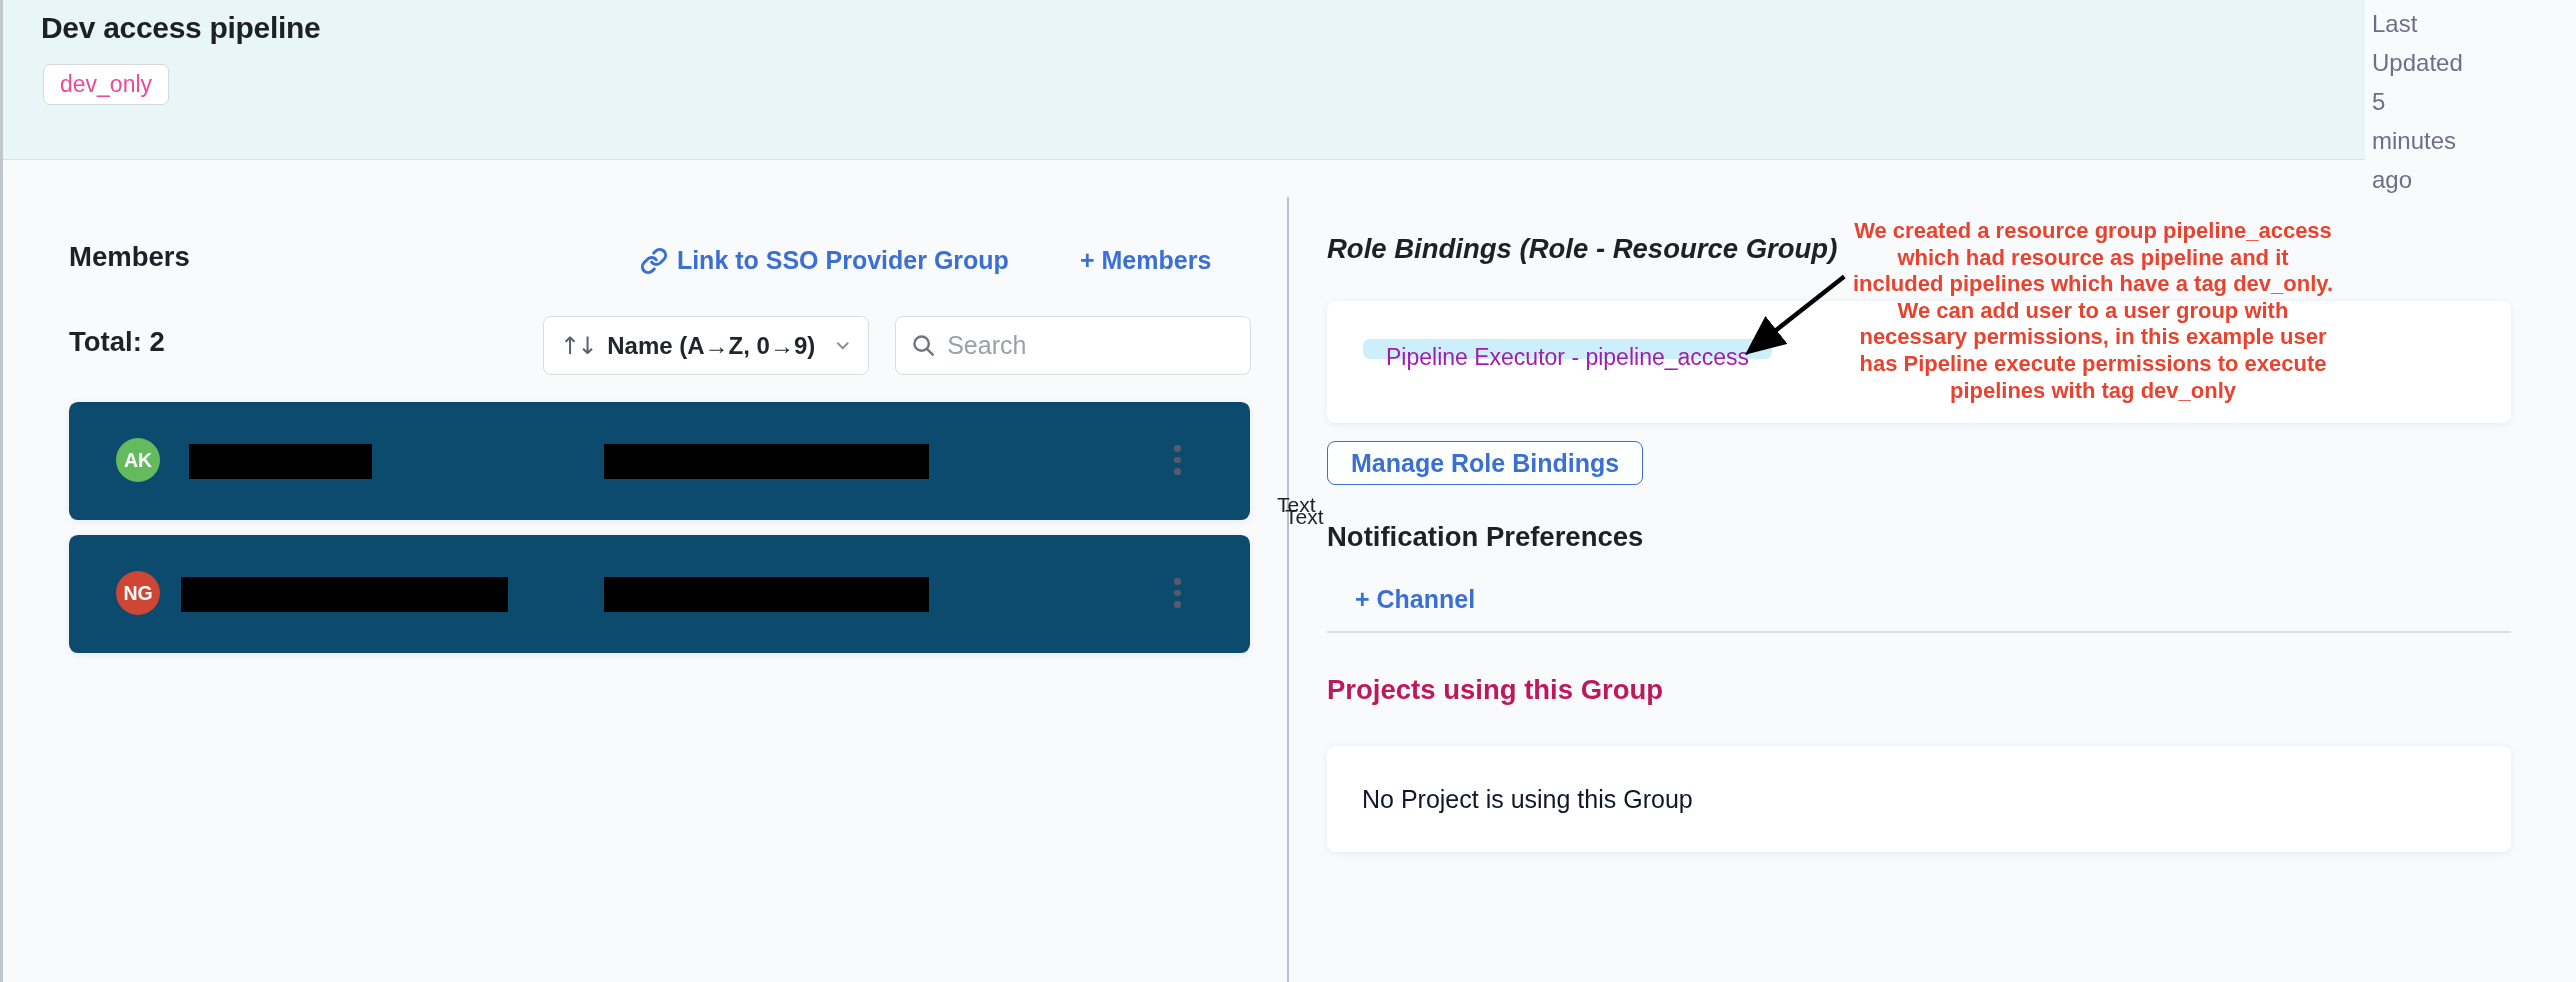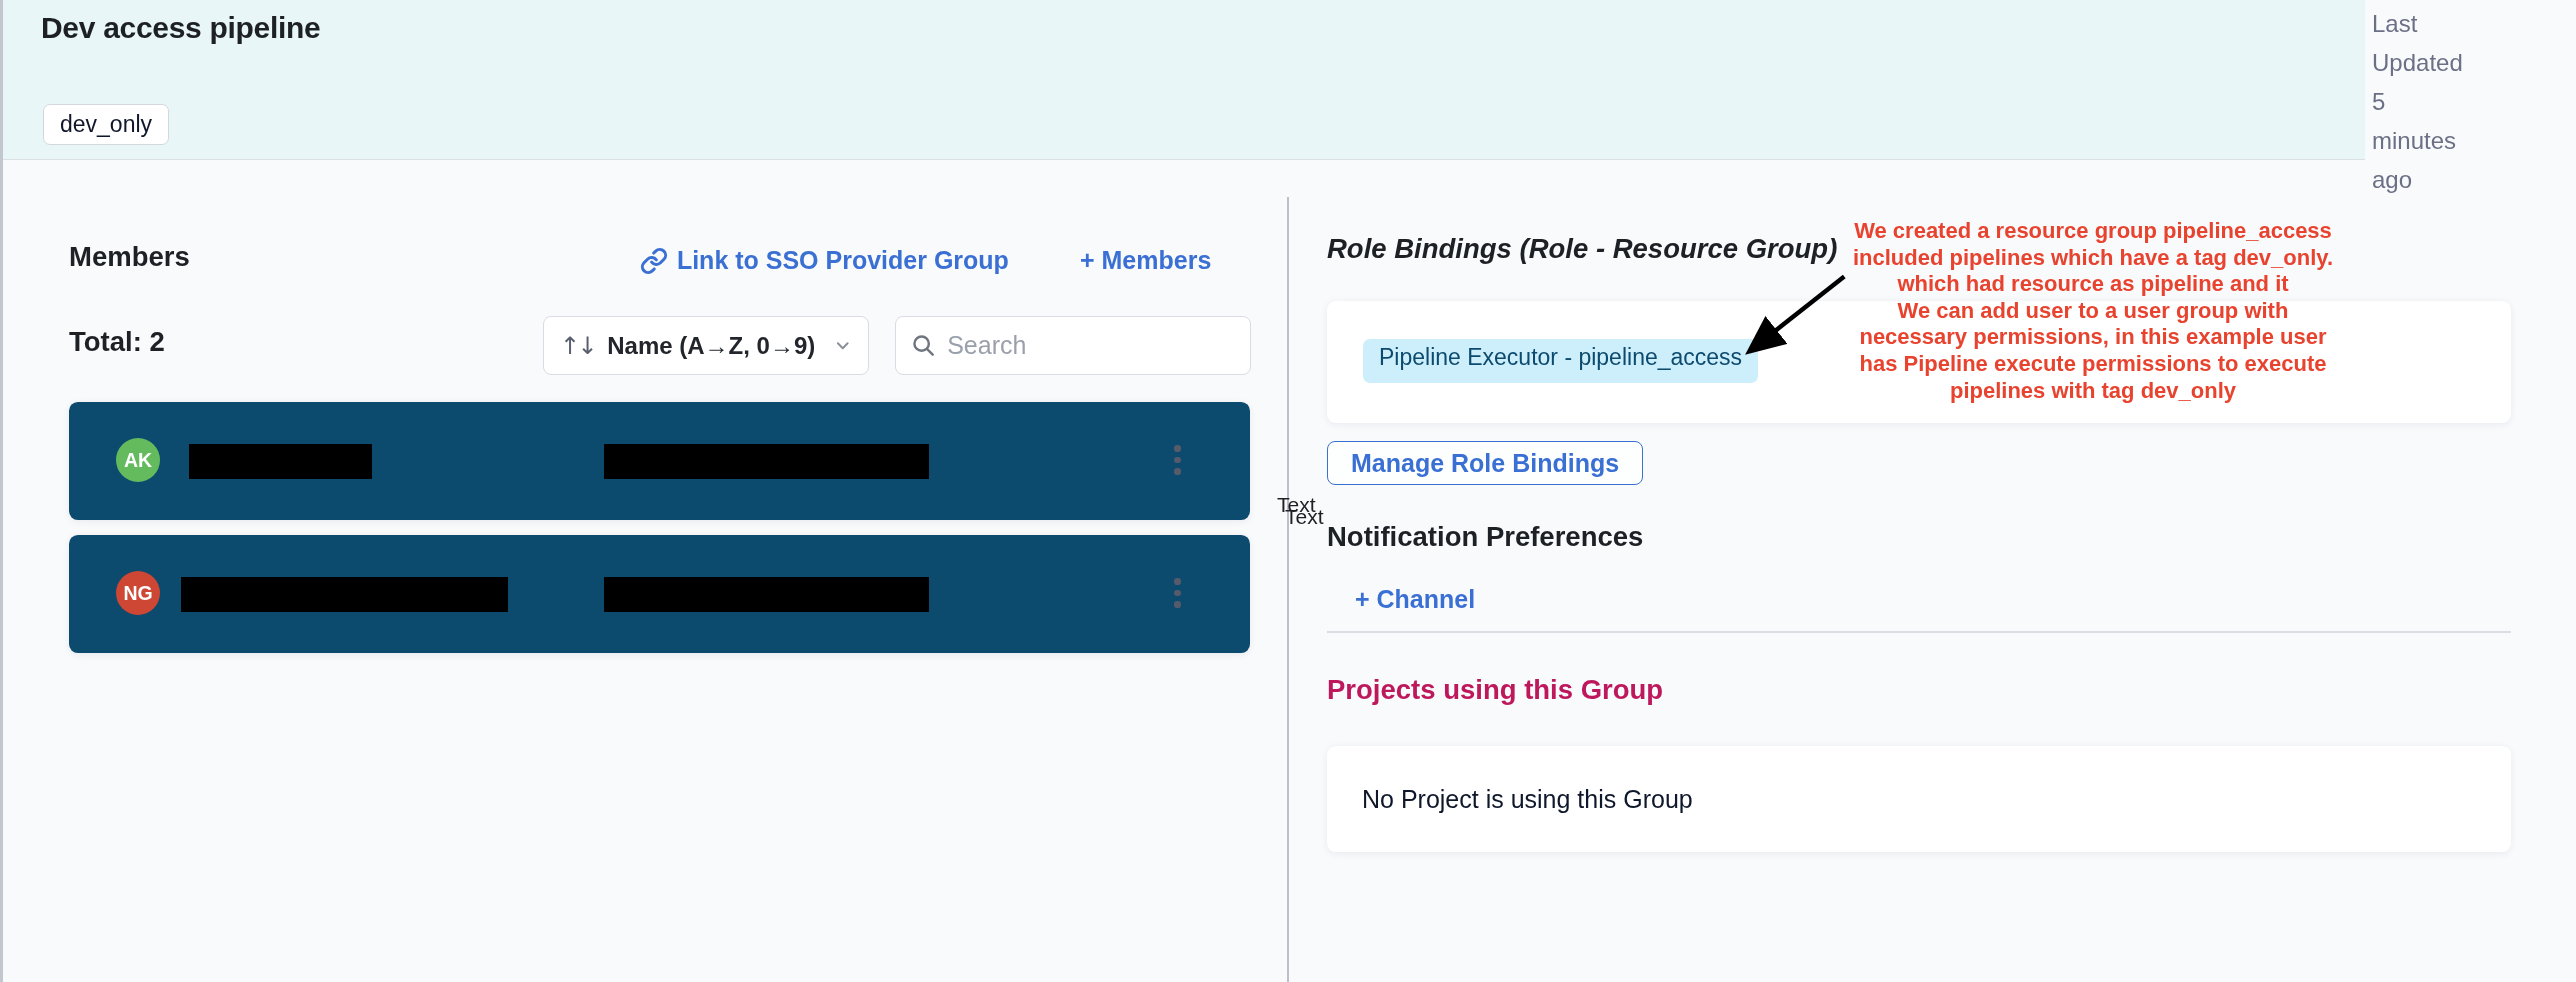--- a/index.html
+++ b/index.html
@@ -5,21 +5,21 @@
   * { margin:0; padding:0; box-sizing:border-box; }
   html,body { width:2576px; height:982px; }
   body { font-family:"Liberation Sans","DejaVu Sans",sans-serif; background:#F9FAFC; position:relative; overflow:hidden; }
   .root { position:absolute; inset:0; width:2576px; height:982px; }
 
   .edge-sliver { position:absolute; left:0; top:0; width:2.7px; height:982px; background:#C2C7CD; z-index:9; }
 
   
   .page-header { position:absolute; left:0; top:0; width:2365px; height:160px; background:#E8F6F8; border-bottom:1.8px solid #DCDFE3; }
   .page-title { position:absolute; left:41px; top:10.6px; font-size:30px; font-weight:600; color:#1D2125; letter-spacing:-0.3px; }
-  .group-tag { position:absolute; left:43px; top:64px; height:41px; line-height:39px; padding:0 16px; background:#FFFFFF; border:1.8px solid #D4D8DE; border-radius:7px; font-size:23px; color:#0f172a;margin-top:40px; }
+  .group-tag { position:absolute; left:43px; top:64px; height:41px; line-height:39px; padding:0 16px; background:#FFFFFF; border:1.8px solid #D4D8DE; border-radius:7px; font-size:23px; color:#ec4899; }
   .updated-block { position:absolute; left:2372px; top:3.5px; font-size:24px; color:#6C7086; line-height:39px; }
 
   
   .members-heading { position:absolute; left:69px; top:241px; font-size:27.5px; font-weight:700; color:#1D2125; }
   .sso-link { position:absolute; left:640px; top:246px; display:flex; align-items:center; gap:8.9px; cursor:pointer; }
   .sso-link .label, .blue-link { font-size:25px; font-weight:700; color:#3A6FD3; }
   .add-members { position:absolute; left:1080px; top:246px; cursor:pointer; }
   .total-count { position:absolute; left:69px; top:326px; font-size:27.5px; font-weight:700; color:#1D2125; }
 
   .sort-control { position:absolute; left:543px; top:316px; width:326px; height:59px; background:#FFFFFF; border:1.8px solid #D9DCE2; border-radius:8px; display:flex; align-items:center; padding:0 16px; cursor:pointer; }
@@ -37,21 +37,21 @@
   .avatar { position:absolute; left:47px; top:36px; width:44px; height:44px; border-radius:50%; color:#FFFFFF; font-size:19.5px; font-weight:700; display:flex; align-items:center; justify-content:center; }
   .redaction { position:absolute; top:42px; height:35px; background:#000000; }
   .kebab { position:absolute; right:55px; top:36px; width:35px; height:44px; display:flex; flex-direction:column; align-items:center; justify-content:center; gap:5.3px; cursor:pointer; }
   .kebab .dot { width:6.2px; height:6.2px; border-radius:50%; background:#565B6B; }
 
   .panel-divider { position:absolute; left:1287px; top:197px; width:1.8px; height:785px; background:#BCBFC9; }
 
   
   .rb-heading { position:absolute; left:1327px; top:233px; font-size:27.5px; font-weight:700; color:#1D2125;font-style:italic; }
   .rb-card { position:absolute; left:1327px; top:301px; width:1184px; height:122px; background:#FFFFFF; border-radius:8.9px; box-shadow:0 1.8px 7px rgba(35,43,65,0.07); }
-  .rb-chip { position:absolute; left:36px; top:38px; height:44px; line-height:36px; padding:0 16px; background:#CDEFFC; border-radius:7px; font-size:23px; color:#0c4a6e; cursor:pointer; white-space:nowrap; }
+  .rb-chip { position:absolute; left:36px; top:38px; height:20px; line-height:36px; padding:0 23px; background:#CDEFFC; border-radius:7px; font-size:23px; color:#a21caf; cursor:pointer; white-space:nowrap; }
   .manage-btn { position:absolute; left:1327px; top:441px; height:44px; line-height:41px; padding:0 23px; background:#FDFEFE; border:1.8px solid #3A6FD3; border-radius:8px; font-size:25px; font-weight:600; color:#3A6FD3; cursor:pointer; font-family:inherit; }
 
   .stray-text { position:absolute; font-size:21px; color:#1D2125; z-index:6; }
   .stray-text.t1 { left:1277px; top:493px; }
   .stray-text.t2 { left:1285px; top:505px; }
 
   .notif-heading { position:absolute; left:1327px; top:521px; font-size:27.5px; font-weight:700; color:#1D2125; }
   .add-channel { position:absolute; left:1355px; top:585px; font-size:25px; font-weight:700; color:#3A6FD3; cursor:pointer; }
   .section-divider { position:absolute; left:1327px; top:631px; width:1184px; height:1.8px; background:#DCDEE4; }
 
@@ -151,22 +151,22 @@
   <div class="add-channel">+ Channel</div>
   <div class="section-divider"></div>
 
   <div class="projects-heading">Projects using this Group</div>
   <div class="projects-card">
     <span class="projects-empty">No Project is using this Group</span>
   </div>
 
   <div class="annotation">
     <div>We created a resource group pipeline_access</div>
+    <div>which had resource as pipeline and it</div>
     <div>included pipelines which have a tag dev_only.</div>
-    <div>which had resource as pipeline and it</div>
     <div>We can add user to a user group with</div>
     <div>necessary permissions, in this example user</div>
     <div>has Pipeline execute permissions to execute</div>
     <div>pipelines with tag dev_only</div>
   </div>
 
   <svg class="annotation-arrow" viewBox="0 0 150 115">
     <defs>
       <marker id="ah" markerWidth="10" markerHeight="10" refX="7" refY="4" orient="auto">
         <path d="M0,0 L9,4 L0,8 z" fill="#000"></path>

